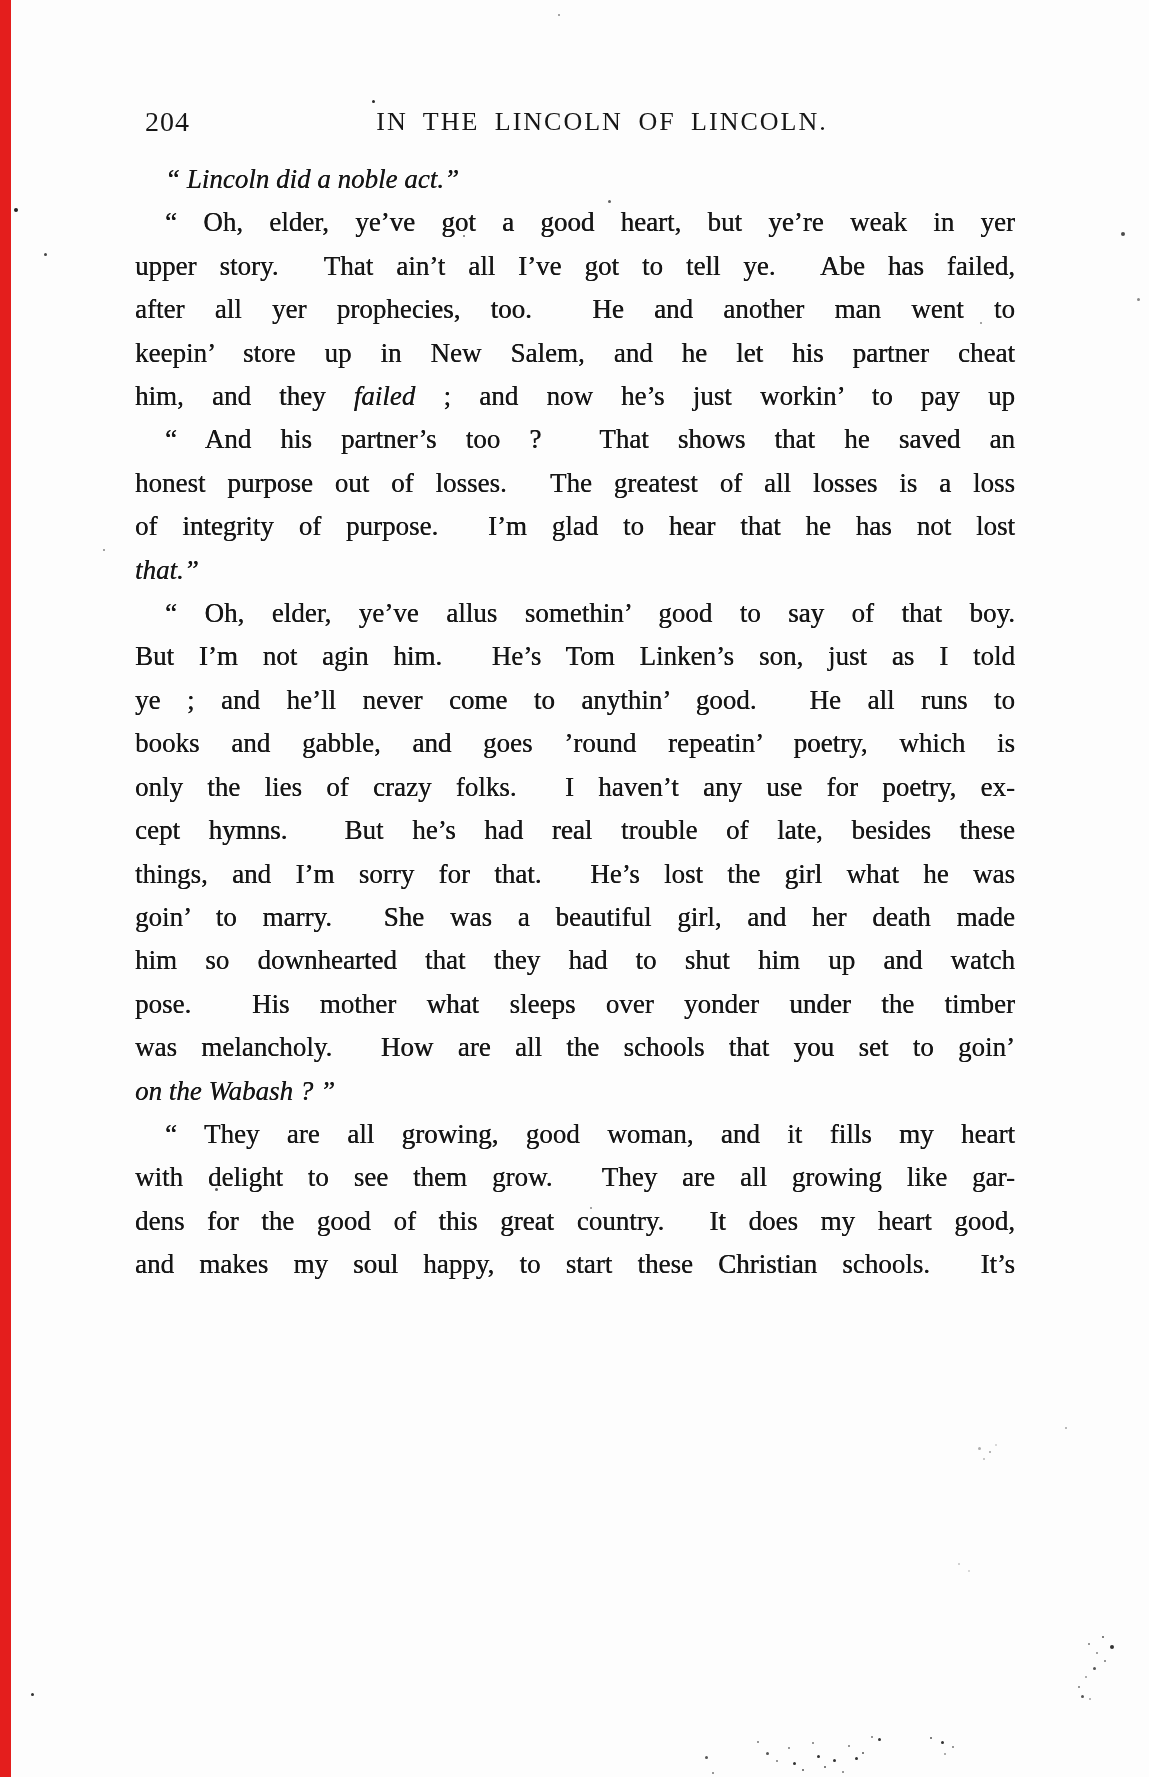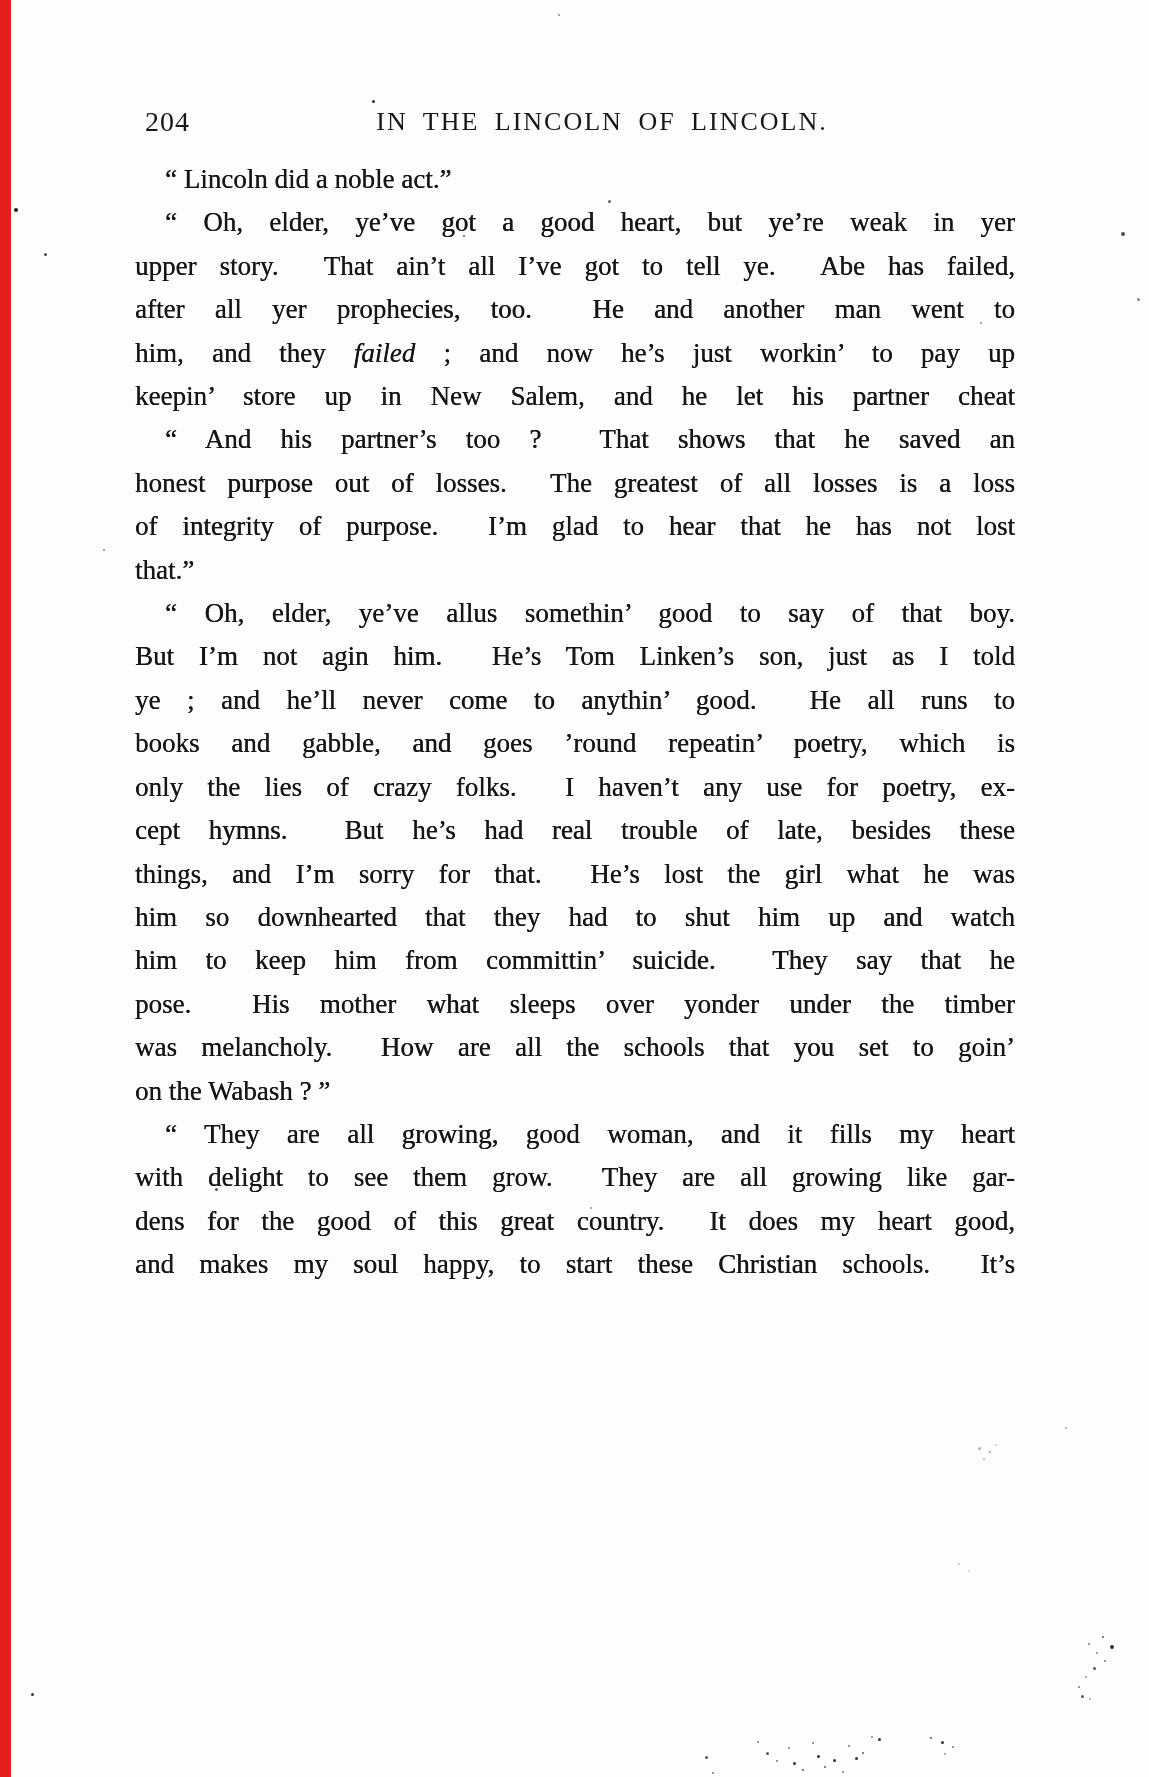--- a/index.html
+++ b/index.html
@@ -25,54 +25,54 @@
     font-size:26px;letter-spacing:2px;word-spacing:7px;
   }
   .page-body{
     position:absolute;left:135px;top:158px;width:880px;
     font-size:27px;line-height:43.4px;
     text-shadow:0.3px 0 0 currentColor;
   }
   .line{
     text-align:justify;text-align-last:justify;
   }
-  .line.noj{text-align:center;text-align-last:left;}
+  .line.noj{text-align:center;text-align-last:left;font-style:italic;}
   .line.ind{text-indent:30px;}
   .speck{position:absolute;border-radius:50%;}
 </style>
 </head>
 <body style="background: rgb(253, 253, 253); color: rgb(22, 22, 22);">
 
 <div class="scan-stripe" style="background: rgb(228, 30, 29);"></div>
 
 <div class="header">
   <span class="page-number">204</span>
   <span class="running-title">IN THE LINCOLN OF LINCOLN.</span>
 </div>
 
 <div class="page-body">
     <div class="line ind noj">“ Lincoln did a noble act.”</div>
     <div class="line ind">“ Oh, elder, ye’ve got a good heart, but ye’re weak in yer</div>
     <div class="line">upper story.&nbsp; That ain’t all I’ve got to tell ye.&nbsp; Abe has failed,</div>
     <div class="line">after all yer prophecies, too.&nbsp; He and another man went to</div>
+    <div class="line">keepin’ store up in New Salem, and he let his partner cheat</div>
     <div class="line">him, and they <i>failed</i> ; and now he’s just workin’ to pay up</div>
-    <div class="line">keepin’ store up in New Salem, and he let his partner cheat</div>
     <div class="line ind">“ And his partner’s too ?&nbsp; That shows that he saved an</div>
     <div class="line">honest purpose out of losses.&nbsp; The greatest of all losses is a loss</div>
     <div class="line">of integrity of purpose.&nbsp; I’m glad to hear that he has not lost</div>
     <div class="line noj">that.”</div>
     <div class="line ind">“ Oh, elder, ye’ve allus somethin’ good to say of that boy.</div>
     <div class="line">But I’m not agin him.&nbsp; He’s Tom Linken’s son, just as I told</div>
     <div class="line">ye ; and he’ll never come to anythin’ good.&nbsp; He all runs to</div>
     <div class="line">books and gabble, and goes ’round repeatin’ poetry, which is</div>
     <div class="line">only the lies of crazy folks.&nbsp; I haven’t any use for poetry, ex-</div>
     <div class="line">cept hymns.&nbsp; But he’s had real trouble of late, besides these</div>
     <div class="line">things, and I’m sorry for that.&nbsp; He’s lost the girl what he was</div>
+    <div class="line">goin’ to marry.&nbsp; She was a beautiful girl, and her death made</div>
     <div class="line">him so downhearted that they had to shut him up and watch</div>
-    <div class="line">him to keep him from committin’ suicide.&nbsp; They say that he</div>
     <div class="line">pose.&nbsp; His mother what sleeps over yonder under the timber</div>
     <div class="line">was melancholy.&nbsp; How are all the schools that you set to goin’</div>
     <div class="line noj">on the Wabash ? ”</div>
     <div class="line ind">“ They are all growing, good woman, and it fills my heart</div>
     <div class="line">with delight to see them grow.&nbsp; They are all growing like gar-</div>
     <div class="line">dens for the good of this great country.&nbsp; It does my heart good,</div>
     <div class="line">and makes my soul happy, to start these Christian schools.&nbsp; It’s</div>
   </div>
 
 <div>

